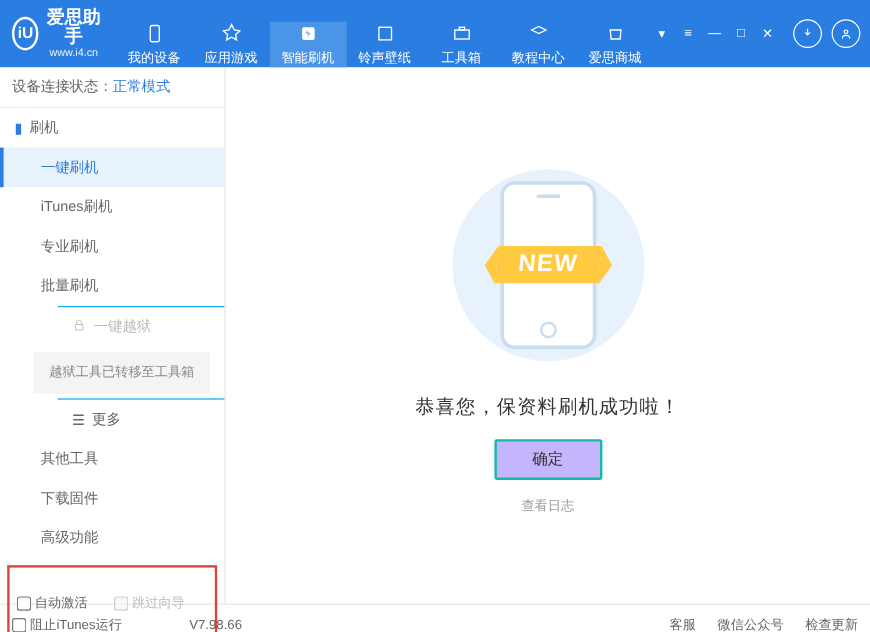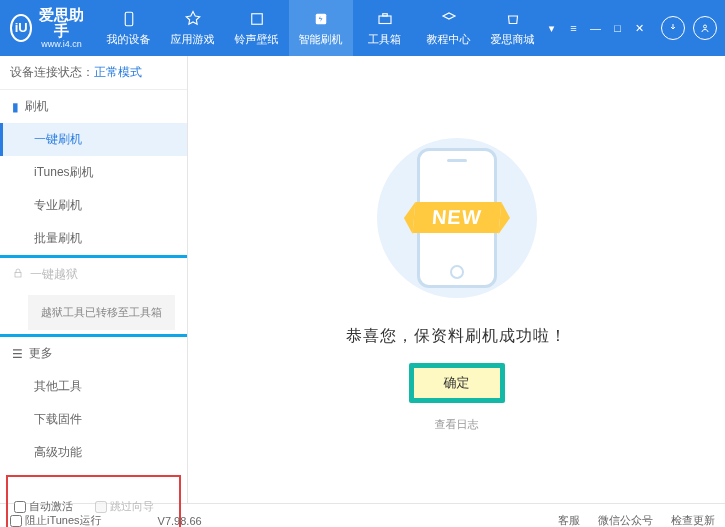--- a/index.html
+++ b/index.html
@@ -5,38 +5,38 @@
 * { margin: 0; padding: 0; box-sizing: border-box; font-family: "Microsoft YaHei", sans-serif; }
 body { width: 725px; height: 527px; overflow: hidden; background: #fff; }
 
 .header { height: 56px; background: #2a7de1; display: flex; align-items: center; padding: 0 10px; color: #fff; }
 .logo-area { display: flex; align-items: center; gap: 6px; padding-right: 12px; }
 .logo-circle { width: 28px; height: 28px; border: 2px solid #fff; border-radius: 50%; display: flex; align-items: center; justify-content: center; font-weight: bold; font-size: 13px; }
 .logo-text { display: flex; flex-direction: column; line-height: 1.1; text-align: center; }
 .logo-name { font-size: 15px; font-weight: bold; }
 .logo-url { font-size: 9px; opacity: 0.9; }
 
-.nav { display: flex; height: 100%; }
+.nav { display: flex; height: 100%; align-items: flex-end; }
 .nav-item { width: 64px; display: flex; flex-direction: column; align-items: center; justify-content: center; gap: 3px; cursor: pointer; font-size: 11px; }
 .nav-item.active { background: #4a95e8; }
 .nav-icon { width: 20px; height: 20px; display: flex; align-items: center; justify-content: center; }
 
 .header-right { margin-left: auto; display: flex; align-items: center; gap: 8px; }
 .win-controls { display: flex; gap: 8px; font-size: 11px; margin-right: 6px; }
 .win-controls span { cursor: pointer; width: 14px; text-align: center; }
 .circle-btn { width: 24px; height: 24px; border: 1.5px solid #fff; border-radius: 50%; display: flex; align-items: center; justify-content: center; cursor: pointer; }
 
 .body { display: flex; height: calc(100% - 56px - 24px); }
 
 .sidebar { width: 188px; border-right: 1px solid #e5e5e5; display: flex; flex-direction: column; font-size: 12px; }
 .status-bar { padding: 8px 10px; color: #666; border-bottom: 1px solid #eee; }
 .status-val { color: #2a7de1; }
 
 .side-section { padding: 8px 12px; display: flex; align-items: center; gap: 6px; color: #666; cursor: pointer; }
-.side-section.top-border { border-top: 3px solid #0ea5e9; }
+.side-section.top-border { border-top: 1px solid #0ea5e9; margin-left: 48px; }
 .side-item { padding: 8px 12px 8px 34px; color: #666; cursor: pointer; }
 .side-item.active { background: #e8f2fc; color: #2a7de1; border-left: 3px solid #2a7de1; padding-left: 31px; }
 .side-tip { margin: 4px 12px 4px 28px; padding: 10px; background: #f4f4f4; color: #888; font-size: 11px; text-align: center; line-height: 1.4; }
 
 .sidebar-bottom { margin-top: auto; }
 .checkbox-area { border: 2px solid #e04040; margin: 6px; padding: 22px 6px; display: flex; gap: 22px; align-items: center; }
 .cb { display: flex; align-items: center; gap: 3px; font-size: 11px; color: #666; }
 .cb input { width: 12px; height: 12px; }
 .cb.disabled { color: #bbb; }
 
@@ -45,21 +45,21 @@
 .illus-bg { width: 160px; height: 160px; background: #e8f2fc; border-radius: 50%; position: absolute; }
 .illus-phone { width: 80px; height: 140px; background: #fff; border: 3px solid #c8ddf0; border-radius: 12px; position: relative; z-index: 2; }
 .illus-phone::before { content: ""; position: absolute; top: 8px; left: 50%; transform: translateX(-50%); width: 20px; height: 3px; background: #c8ddf0; border-radius: 2px; }
 .illus-phone::after { content: ""; position: absolute; bottom: 6px; left: 50%; transform: translateX(-50%); width: 10px; height: 10px; border: 2px solid #c8ddf0; border-radius: 50%; }
 .new-banner { position: absolute; z-index: 3; background: #ffc940; color: #fff; font-weight: bold; font-size: 20px; padding: 4px 18px; transform: skewX(-5deg); letter-spacing: 1px; }
 .new-banner::before, .new-banner::after { content: ""; position: absolute; top: 0; width: 0; height: 0; border-top: 16px solid transparent; border-bottom: 16px solid transparent; }
 .new-banner::before { left: -10px; border-right: 10px solid #ffc940; }
 .new-banner::after { right: -10px; border-left: 10px solid #ffc940; }
 
 .success-msg { font-size: 16px; color: #333; margin-top: 18px; letter-spacing: 1px; }
-.ok-btn { margin-top: 16px; padding: 6px 30px; border: 5px solid #14b8a6; background: #fef9c3; font-size: 13px; cursor: pointer; color: #333; border-radius: 2px; }
+.ok-btn { margin-top: 16px; padding: 6px 30px; border: 2px solid #14b8a6; background: #c4b5fd; font-size: 13px; cursor: pointer; color: #333; border-radius: 2px; }
 .view-log { margin-top: 14px; font-size: 11px; color: #999; cursor: pointer; }
 
 .footer { height: 34px; border-top: 1px solid #e5e5e5; display: flex; align-items: center; padding: 0 10px; font-size: 11px; color: #666; gap: 16px; }
 .footer .cb { font-size: 11px; }
 .footer-right { margin-left: auto; display: flex; gap: 18px; }
 .footer-right span { cursor: pointer; }
 .version { margin-left: 40px; }
 
 svg { fill: currentColor; }
 </style>
@@ -84,36 +84,36 @@
       <span>我的设备</span>
     </div>
     <div class="nav-item">
       <div class="nav-icon">
           <svg viewBox="0 0 24 24" width="18" height="18">
             <path d="M12 2l3 6 6 1-4.5 4 1 6-5.5-3-5.5 3 1-6L3 9l6-1z" fill="none" stroke="#fff" stroke-width="1.5"></path>
           </svg>
         </div>
       <span>应用游戏</span>
     </div>
-    <div class="nav-item">
-      <div class="nav-icon">
-          <svg viewBox="0 0 24 24" width="18" height="18">
-            <rect x="5" y="5" width="14" height="14" fill="none" stroke="#fff" stroke-width="1.5"></rect>
-          </svg>
-        </div>
-      <span>铃声壁纸</span>
-    </div>
     <div class="nav-item active">
       <div class="nav-icon">
           <svg viewBox="0 0 24 24" width="18" height="18">
             <rect x="5" y="5" width="14" height="14" rx="2" fill="#fff"></rect>
             <path d="M11 8l-2 4h3l-1 4 3-5h-3z" fill="#4a95e8"></path>
           </svg>
         </div>
       <span>智能刷机</span>
+    </div>
+    <div class="nav-item">
+      <div class="nav-icon">
+          <svg viewBox="0 0 24 24" width="18" height="18">
+            <rect x="5" y="5" width="14" height="14" fill="none" stroke="#fff" stroke-width="1.5"></rect>
+          </svg>
+        </div>
+      <span>铃声壁纸</span>
     </div>
     <div class="nav-item">
       <div class="nav-icon">
           <svg viewBox="0 0 24 24" width="18" height="18">
             <rect x="4" y="8" width="16" height="10" fill="none" stroke="#fff" stroke-width="1.5"></rect>
             <rect x="9" y="5" width="6" height="3" fill="none" stroke="#fff" stroke-width="1.5"></rect>
           </svg>
         </div>
       <span>工具箱</span>
     </div>

